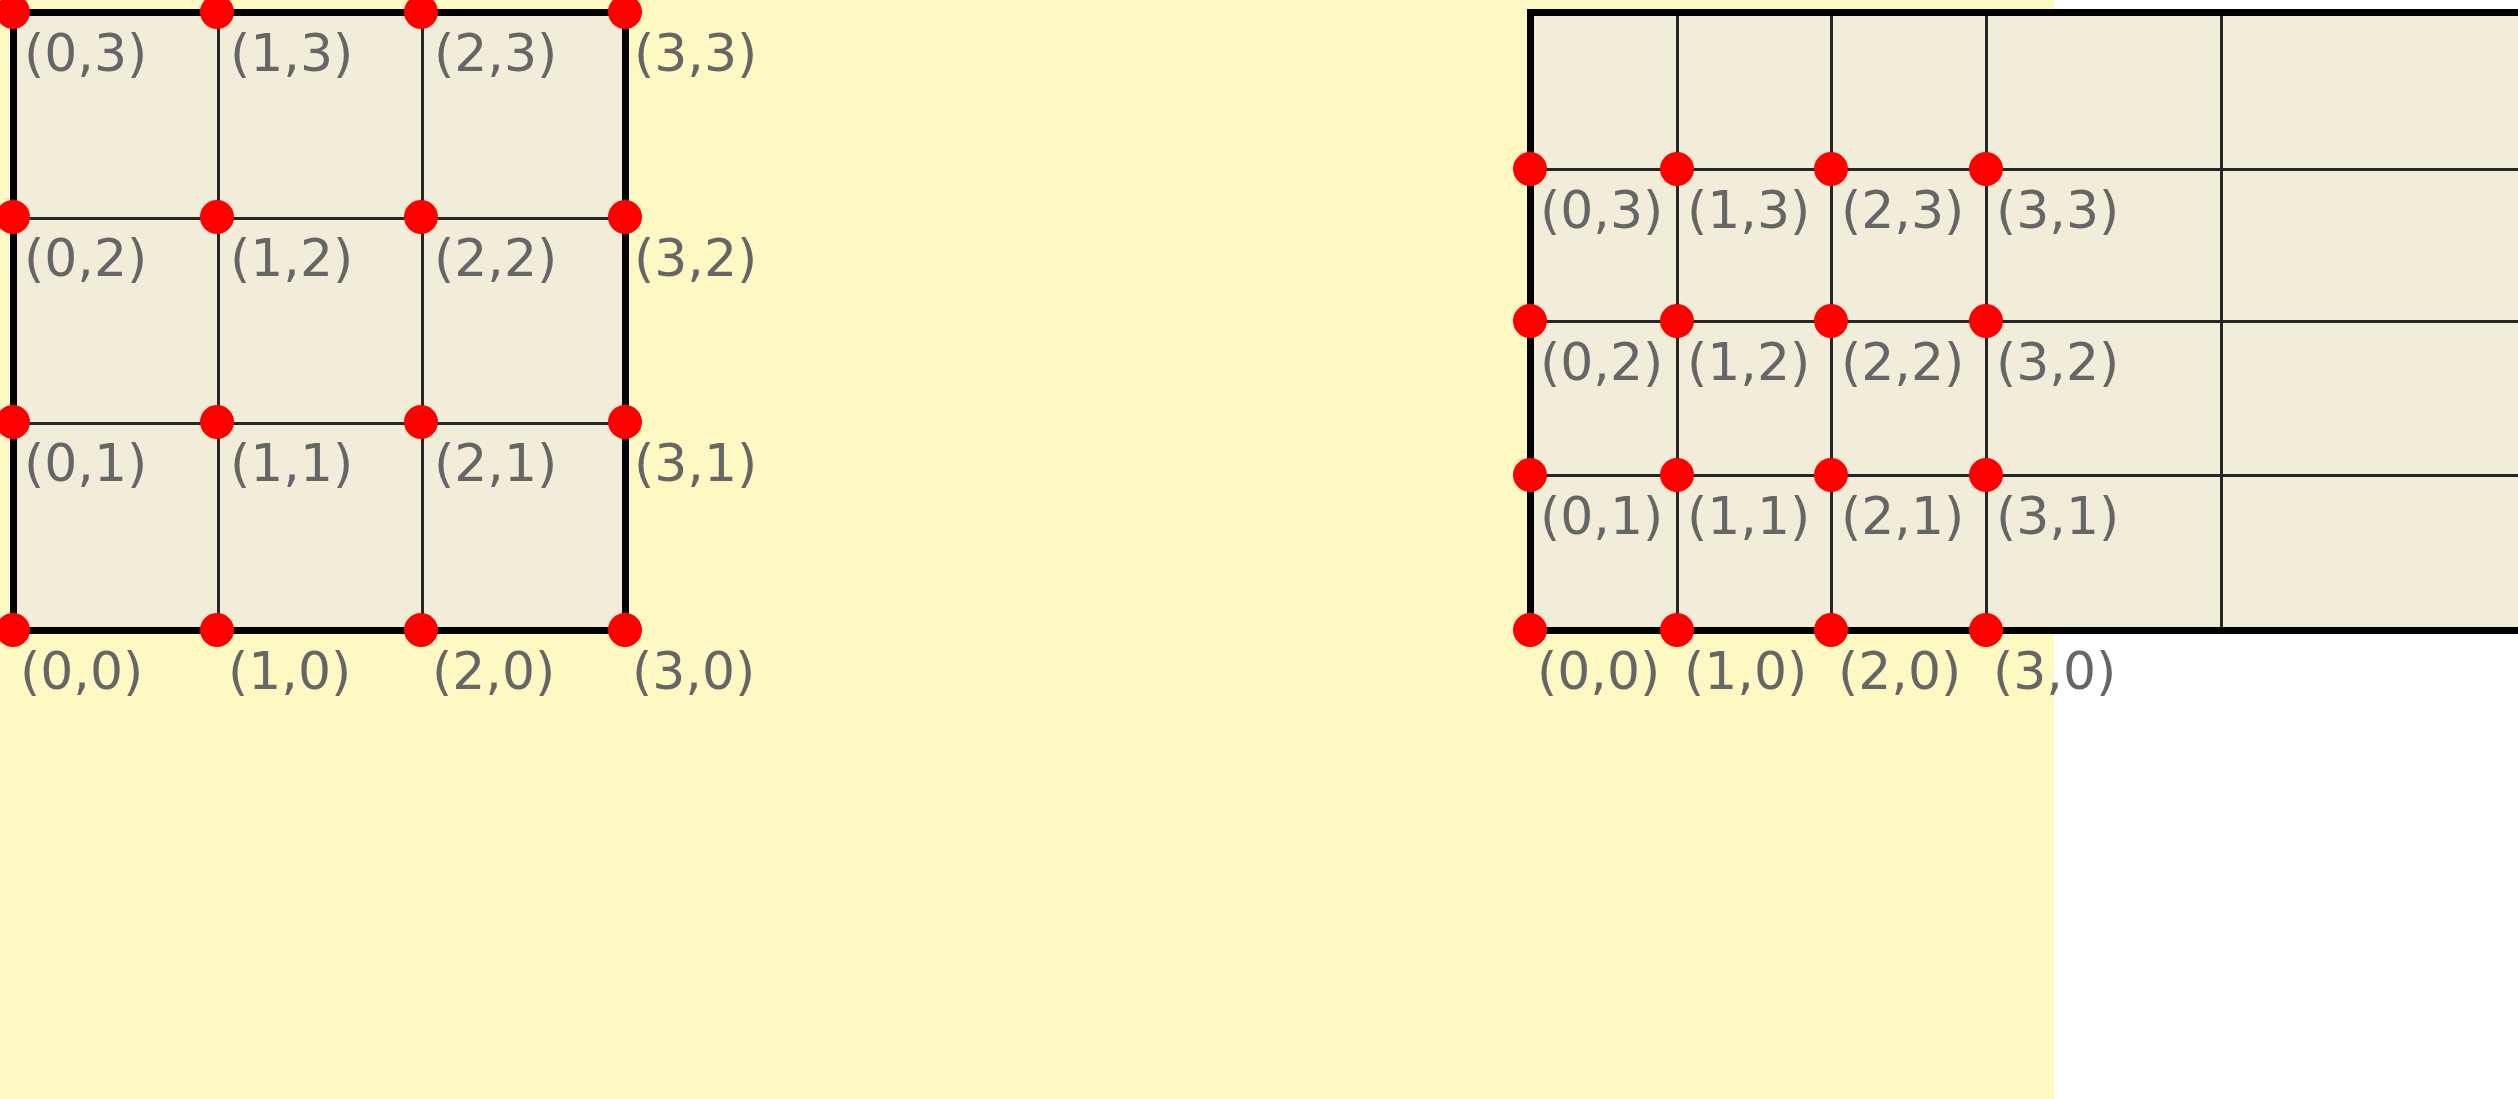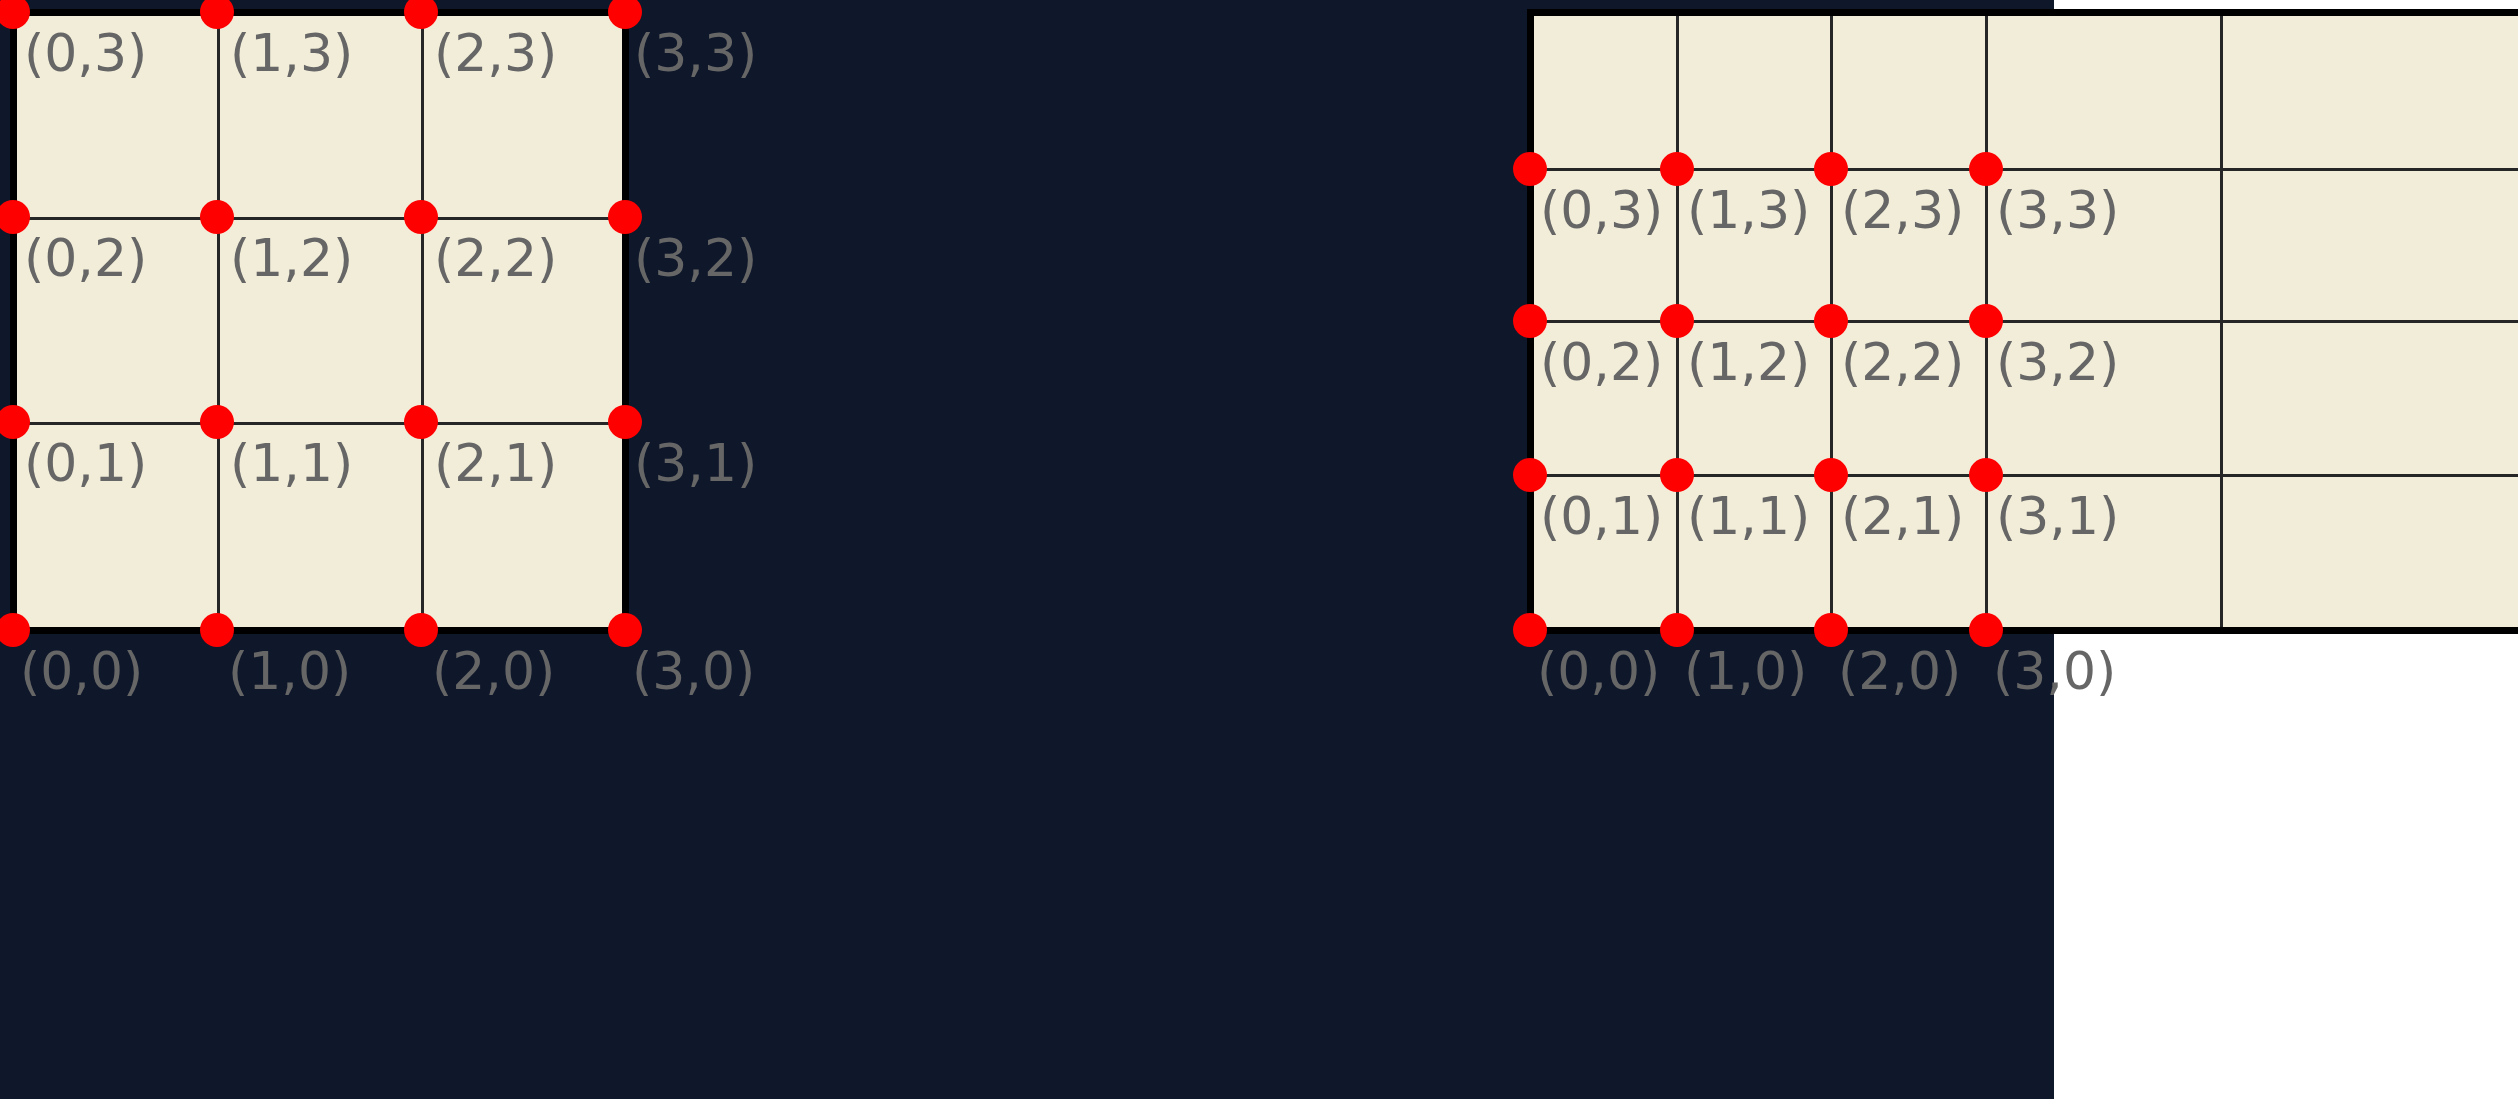--- a/index.html
+++ b/index.html
@@ -10,21 +10,21 @@
   body {
     width: 2518px;
     height: 1099px;
     font-family: "DejaVu Sans", sans-serif;
     overflow: hidden;
   }
   #stage {
     position: relative;
     width: 2054px;
     height: 1099px;
-    background: #0f172a;
+    background: #fef9c3;
   }
 
   .grid-figure {
     position: absolute;
   }
 
   
   .grid-face {
     position: absolute;
     background: #F2EDD9;

